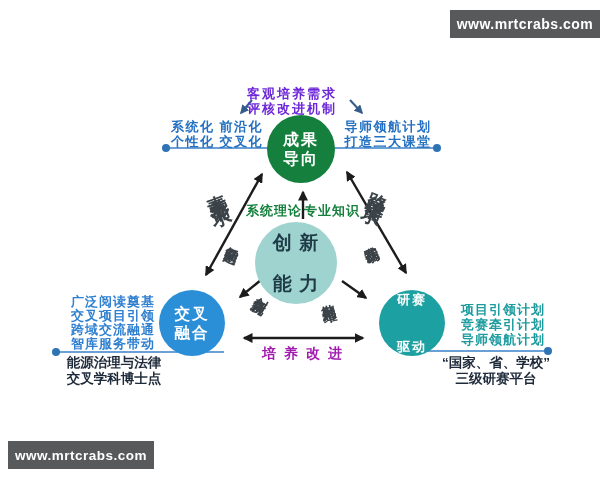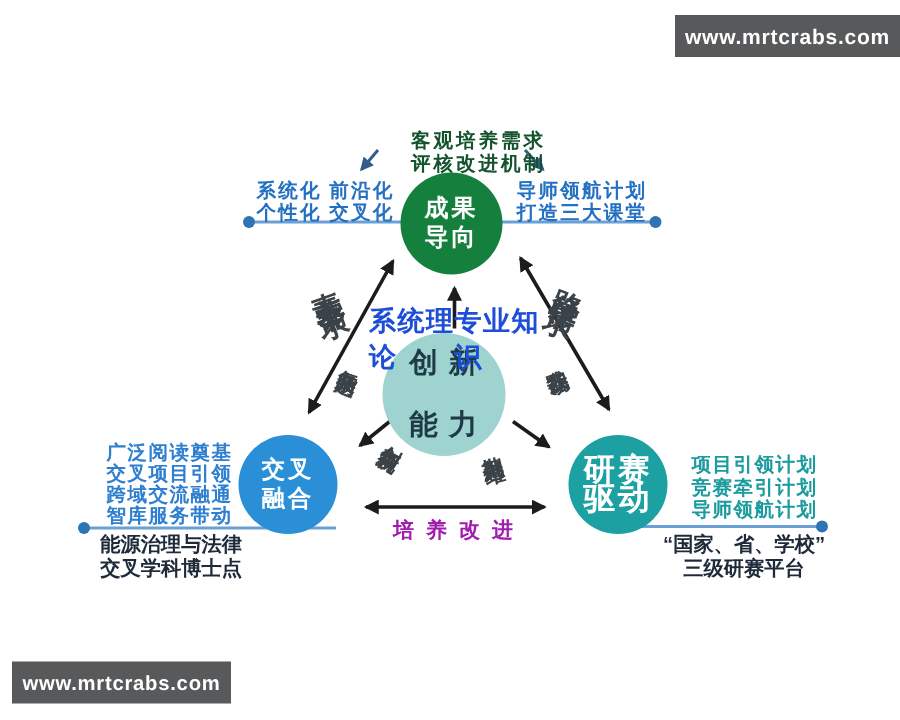--- a/index.html
+++ b/index.html
@@ -9,28 +9,28 @@
   }
   .canvas svg{position:absolute;left:0;top:0;z-index:0;}
   .abs{position:absolute;z-index:2;}
   .circle{
     position:absolute;z-index:2;border-radius:50%;display:flex;flex-direction:column;
     align-items:center;justify-content:center;text-align:center;font-weight:bold;color:#fff;
   }
   .circle-top{left:267px;top:115px;width:68px;height:68px;background:#15803d;font-size:16px;line-height:19px;letter-spacing:2px;}
   .circle-center{left:255px;top:222px;width:82px;height:82px;background:#9ed3cf;color:#1d3a46;font-size:19px;line-height:25px;letter-spacing:1px;gap:16px;}
   .circle-bl{left:159px;top:290px;width:66px;height:66px;background:#2b8fd8;font-size:15.5px;line-height:19px;letter-spacing:2px;}
-  .circle-br{left:379px;top:290px;width:66px;height:66px;background:#1da0a2;font-size:21px;line-height:19px;letter-spacing:2px;}
+  .circle-br{left:379px;top:290px;width:66px;height:66px;background:#1da0a2;font-size:13px;line-height:19px;letter-spacing:2px;justify-content:space-between;}
   .note-dark{color:#1e2a3a;font-weight:bold;text-align:center;}
-  .top-note{left:258px;top:86px;width:122px;font-size:13px;line-height:15px;color:#14532d;font-weight:bold;text-align:center;letter-spacing:2px;}
+  .top-note{left:247px;top:86px;width:122px;font-size:13px;line-height:15px;color:#6d28d9;font-weight:bold;text-align:left;letter-spacing:2px;}
   .side-label{font-size:13px;line-height:14.5px;font-weight:bold;color:#2470c2;text-align:center;letter-spacing:1.5px;}
   .tl-label{left:168px;top:120px;width:98px;}
   .tr-label{left:338px;top:120px;width:100px;}
   .theory-row{left:246px;top:202px;width:114px;display:flex;justify-content:space-between;
-    font-size:18px;font-weight:bold;color:#1d4ed8;letter-spacing:1px;}
+    font-size:13px;font-weight:bold;color:#15803d;letter-spacing:1px;}
   .vtext{
     position:absolute;z-index:1;writing-mode:vertical-rl;text-orientation:upright;
     font-weight:bold;color:#3b4248;white-space:nowrap;
   }
   .v-outer{font-size:20px;letter-spacing:4px;}
   .v-inner{font-size:14px;letter-spacing:1px;}
   .v-suyang{left:198px;top:179px;transform:rotate(-20deg);}
   .v-lujing{left:371px;top:179px;transform:rotate(22deg);}
   .v-fuza{left:228px;top:237px;transform:rotate(18deg);}
   .v-shijiao{left:260px;top:289px;transform:rotate(30deg);}

